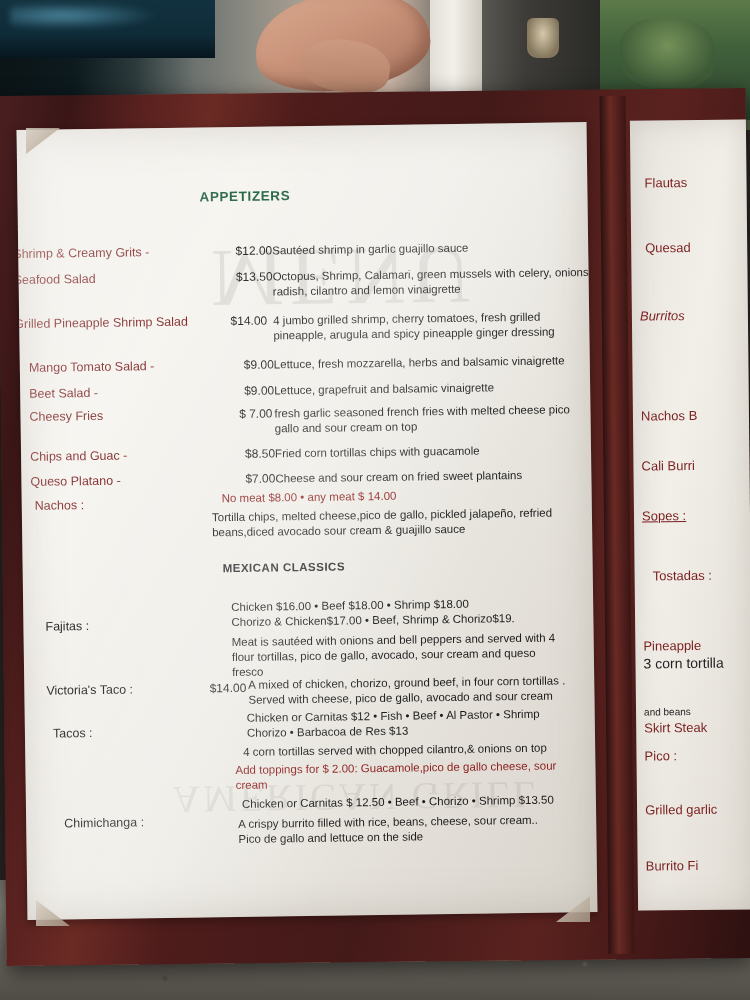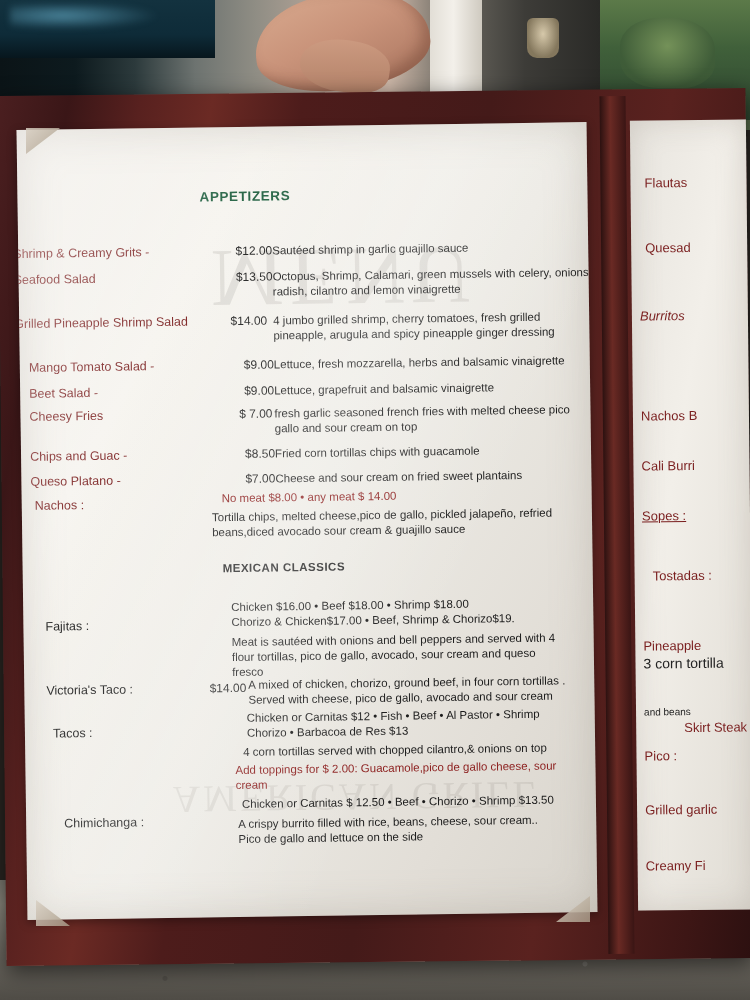--- a/index.html
+++ b/index.html
@@ -166,24 +166,24 @@
     <div class="rt" style="left:14px;top:55px;">Flautas</div>
     <div class="rt" style="left:14px;top:120px;">Quesad</div>
     <div class="rt" style="left:8px;top:188px;font-style:italic;">Burritos</div>
     <div class="rt" style="left:8px;top:288px;">Nachos B</div>
     <div class="rt" style="left:8px;top:338px;">Cali Burri</div>
     <div class="rt" style="left:8px;top:388px;text-decoration:underline;">Sopes  :</div>
     <div class="rt" style="left:18px;top:448px;">Tostadas :</div>
     <div class="rt" style="left:8px;top:518px;">Pineapple</div>
     <div class="rt dark" style="left:8px;top:535px;font-size:14px;">3 corn tortilla</div>
     <div class="rt dark" style="left:8px;top:550px;font-size:10px;margin-top:36px;">and beans</div>
-    <div class="rt" style="left:8px;top:600px;margin-left:40px;">Skirt Steak</div>
+    <div class="rt" style="left:8px;top:600px;">Skirt Steak</div>
     <div class="rt" style="left:8px;top:628px;">Pico  :</div>
     <div class="rt" style="left:8px;top:682px;">Grilled garlic</div>
-    <div class="rt" style="left:8px;top:738px;">Creamy Fi</div>
+    <div class="rt" style="left:8px;top:738px;">Burrito Fi</div>
   </div>
 
   <div class="page">
     <div class="watermark">MENU</div>
     <div class="watermark2">AMERICAN GRILL</div>
 
     <div class="menu">
 
       <div class="sect-title" style="left:182px;top:62px;">APPETIZERS</div>
 

